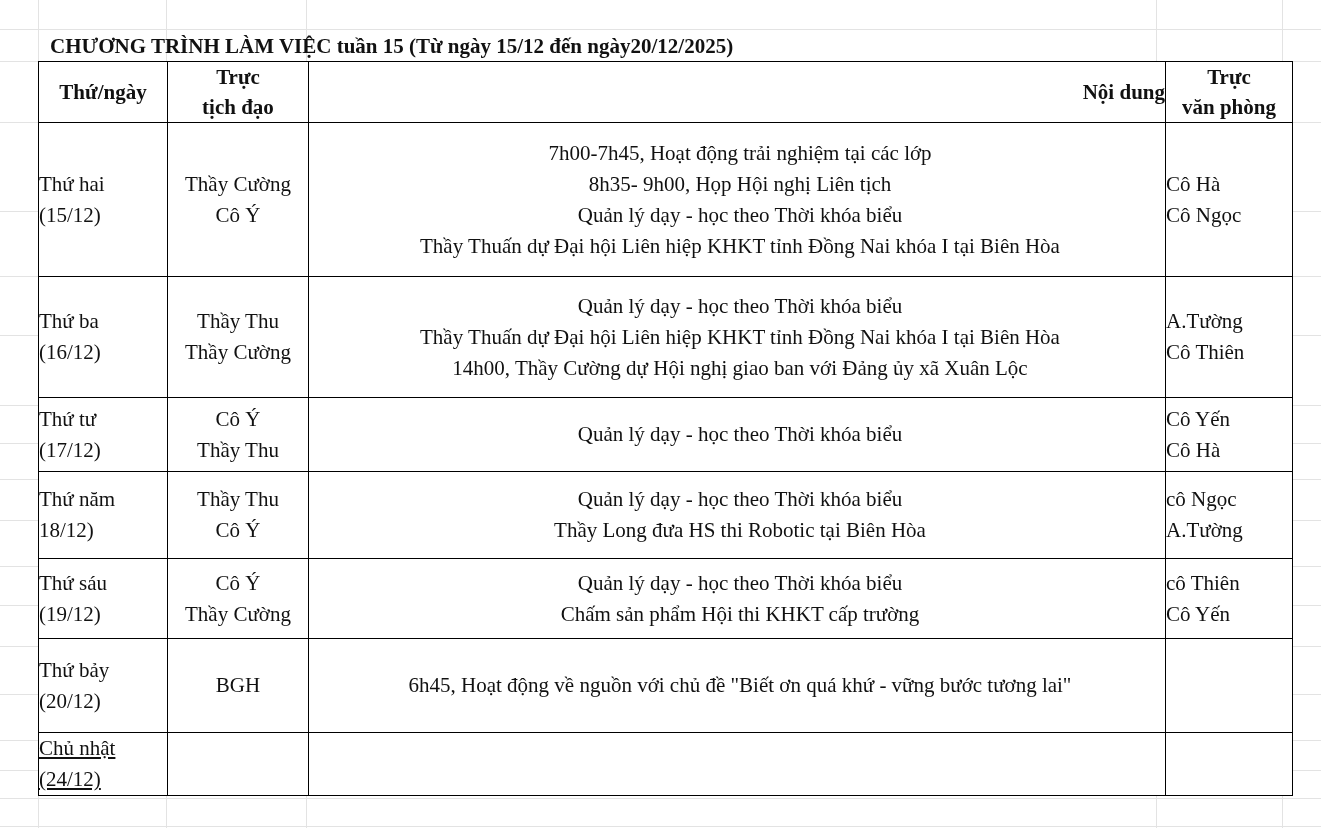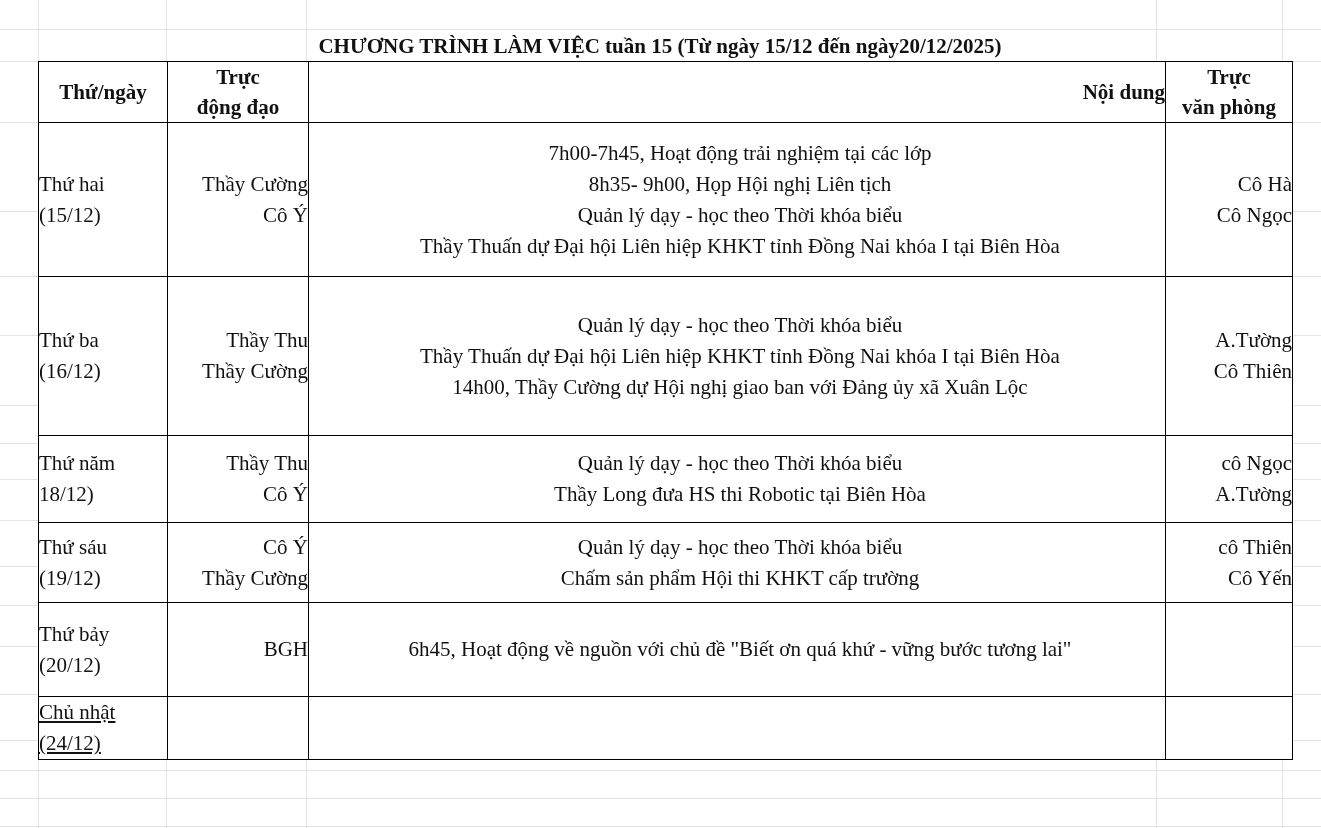--- a/index.html
+++ b/index.html
@@ -8,44 +8,45 @@
     background: #ffffff;
     font-family: "Liberation Serif", "DejaVu Serif", serif;
     color: #111;
   }
   .grid-bg { position: absolute; inset: 0; pointer-events: none; }
   .hline { position: absolute; left: 0; width: 1321px; height: 1px; background: #e3e3e3; }
   .vline { position: absolute; top: 0; height: 828px; width: 1px; background: #e3e3e3; }
 
   .title {
     position: absolute; left: 38px; top: 32px; width: 1244px; height: 29px;
-    text-align: center; font-weight: bold; font-size: 21px; line-height: 29px;
+    font-weight: bold; font-size: 21px; line-height: 29px;
     white-space: nowrap;
+    padding-left: 12px;
   }
 
   table.schedule {
     position: absolute; left: 38px; top: 61px;
     border-collapse: collapse; table-layout: fixed;
     background: #fff;
   }
   table.schedule td, table.schedule th {
     border: 1.5px solid #000;
     padding: 0;
     font-size: 21px; line-height: 31px;
     vertical-align: middle;
   }
   table.schedule th { font-weight: bold; text-align: center; line-height: 30px; }
   .c-day { width: 128px; text-align: left; }
-  .c-lead { width: 140px; text-align: right; }
+  .c-lead { width: 140px; text-align: center; }
   .c-content { width: 850px; text-align: center; padding-left: 6px !important; }
-  .c-office { width: 126px; text-align: right; }
+  .c-office { width: 126px; text-align: left; }
   .line { display: block; white-space: nowrap; }
   .r-head { height: 61px; margin-left: 8px; }
   .r1 { height: 154px; }
-  .r2 { height: 159px; padding-left: 45px; }
+  .r2 { height: 121px; padding-left: 45px; }
   .r3 { height: 74px; }
   .r4 { height: 87px; }
   .r5 { height: 80px; }
   .r6 { height: 94px; margin-top: 12px; }
   .r7 { height: 58px; }
   .r7 td { line-height: 29px; text-decoration: underline; }
 </style>
 </head>
 <body>
 
@@ -76,21 +77,21 @@
 </div>
 
 <div class="title">CHƯƠNG TRÌNH LÀM VIỆC tuần 15 (Từ ngày 15/12 đến ngày20/12/2025)</div>
 
 <table class="schedule">
   <thead>
     <tr class="r-head">
       <th class="c-day">Thứ/ngày</th>
       <th class="c-lead">
         <span class="line">Trực</span>
-        <span class="line">động đạo</span>
+        <span class="line">tịch đạo</span>
       </th>
       <th class="c-content" style="text-align:right;padding-left:0!important">Nội dung</th>
       <th class="c-office">
         <span class="line">Trực</span>
         <span class="line">văn phòng</span>
       </th>
     </tr>
   </thead>
   <tbody>
 
@@ -128,20 +129,37 @@
         <span class="line">Quản lý dạy - học theo Thời khóa biểu</span>
         <span class="line">Thầy Thuấn dự Đại hội Liên hiệp KHKT tỉnh Đồng Nai khóa I tại Biên Hòa</span>
         <span class="line">14h00, Thầy Cường dự Hội nghị giao ban với Đảng ủy xã Xuân Lộc</span>
       </td>
       <td class="c-office">
         <span class="line">A.Tường</span>
         <span class="line">Cô Thiên</span>
       </td>
     </tr>
 
+    <tr class="r3">
+      <td class="c-day">
+        <span class="line">Thứ tư</span>
+        <span class="line">(17/12)</span>
+      </td>
+      <td class="c-lead">
+        <span class="line">Cô Ý</span>
+        <span class="line">Thầy Thu</span>
+      </td>
+      <td class="c-content">
+        <span class="line">Quản lý dạy - học theo Thời khóa biểu</span>
+      </td>
+      <td class="c-office">
+        <span class="line">Cô Yến</span>
+        <span class="line">Cô Hà</span>
+      </td>
+    </tr>
 
     <tr class="r4">
       <td class="c-day">
         <span class="line">Thứ năm</span>
         <span class="line">18/12)</span>
       </td>
       <td class="c-lead">
         <span class="line">Thầy Thu</span>
         <span class="line">Cô Ý</span>
       </td>

